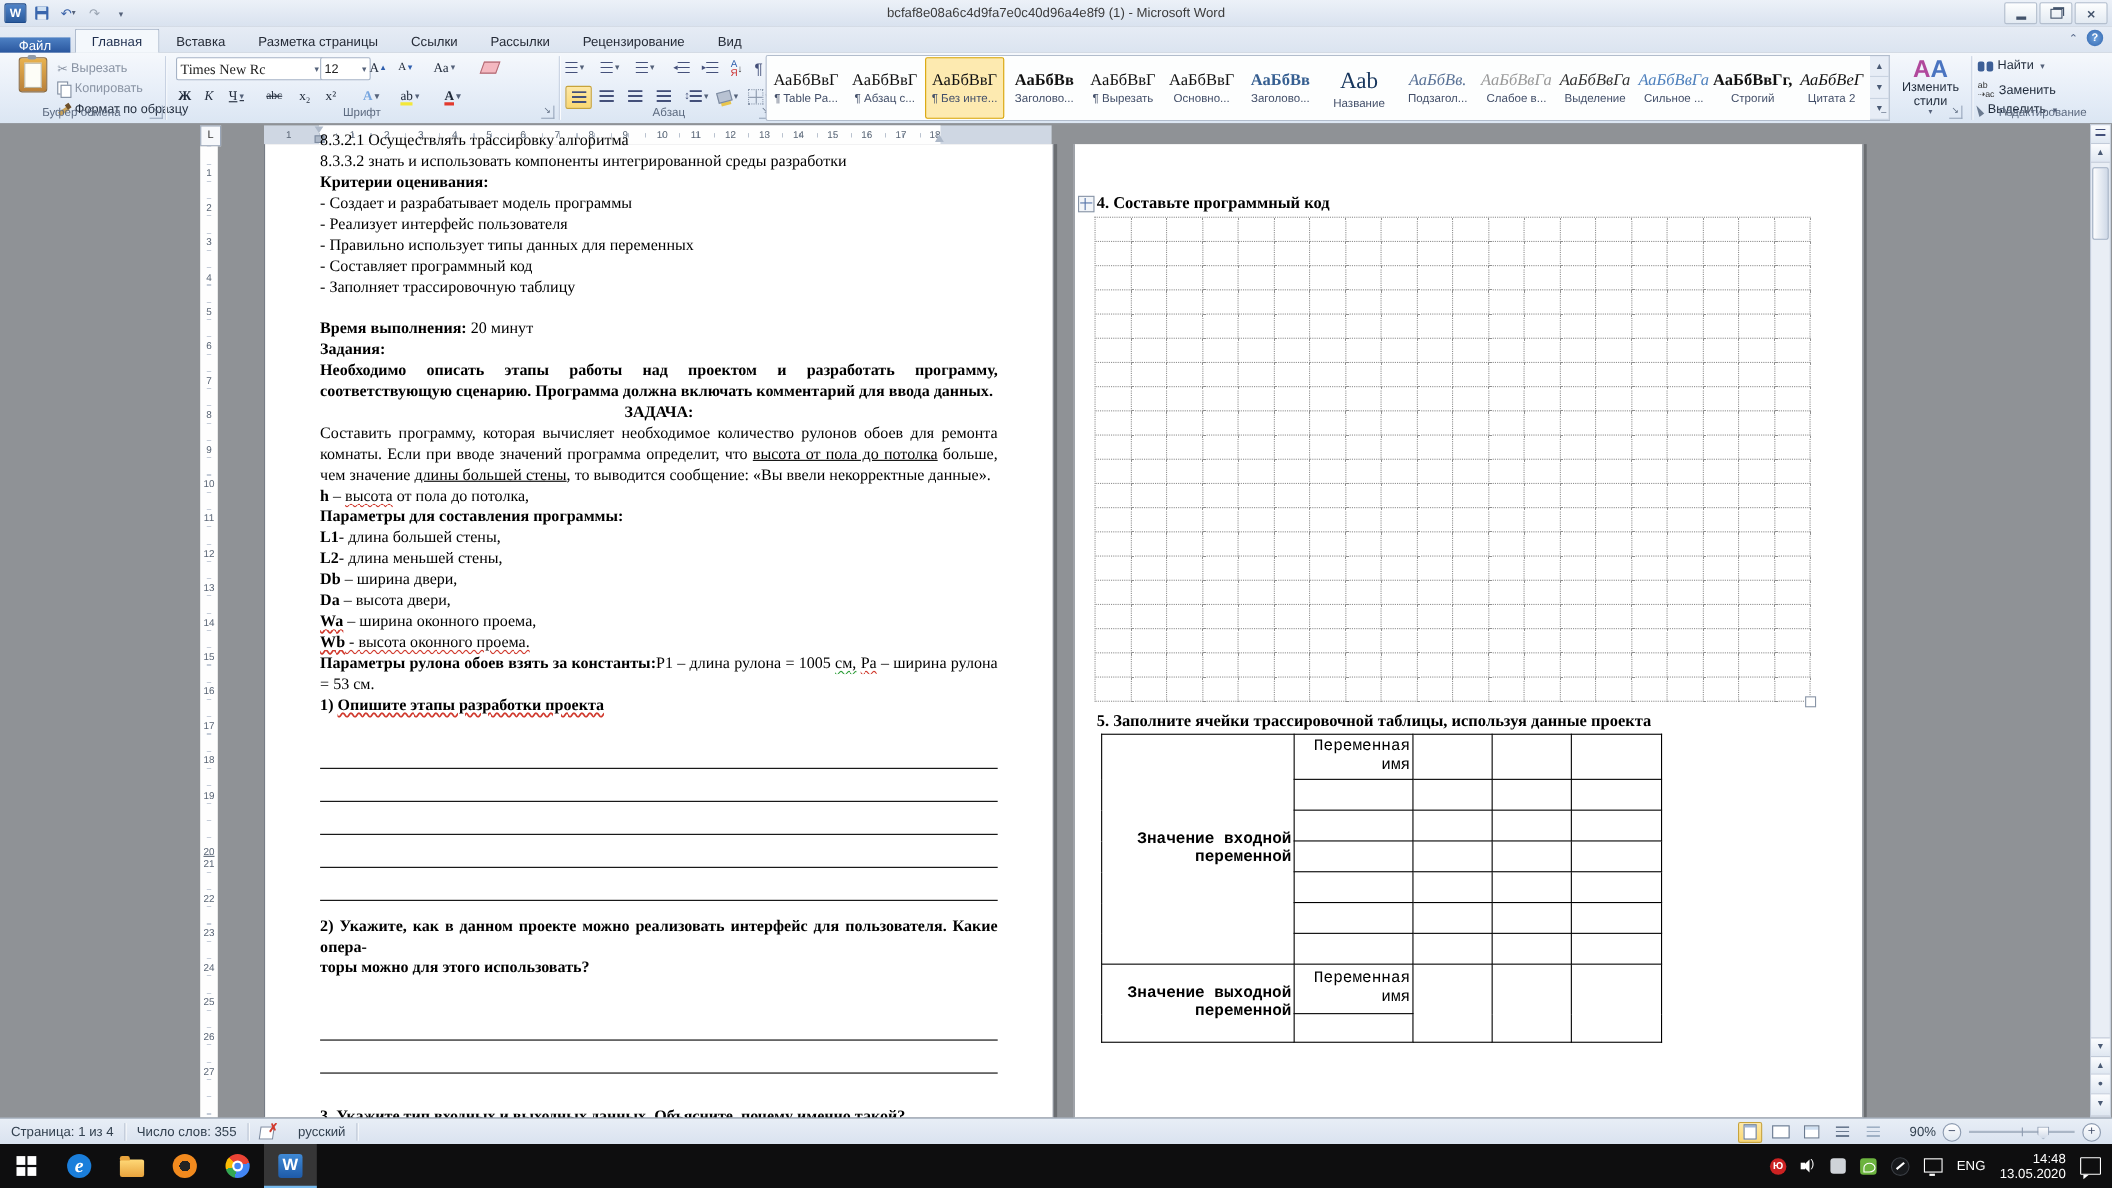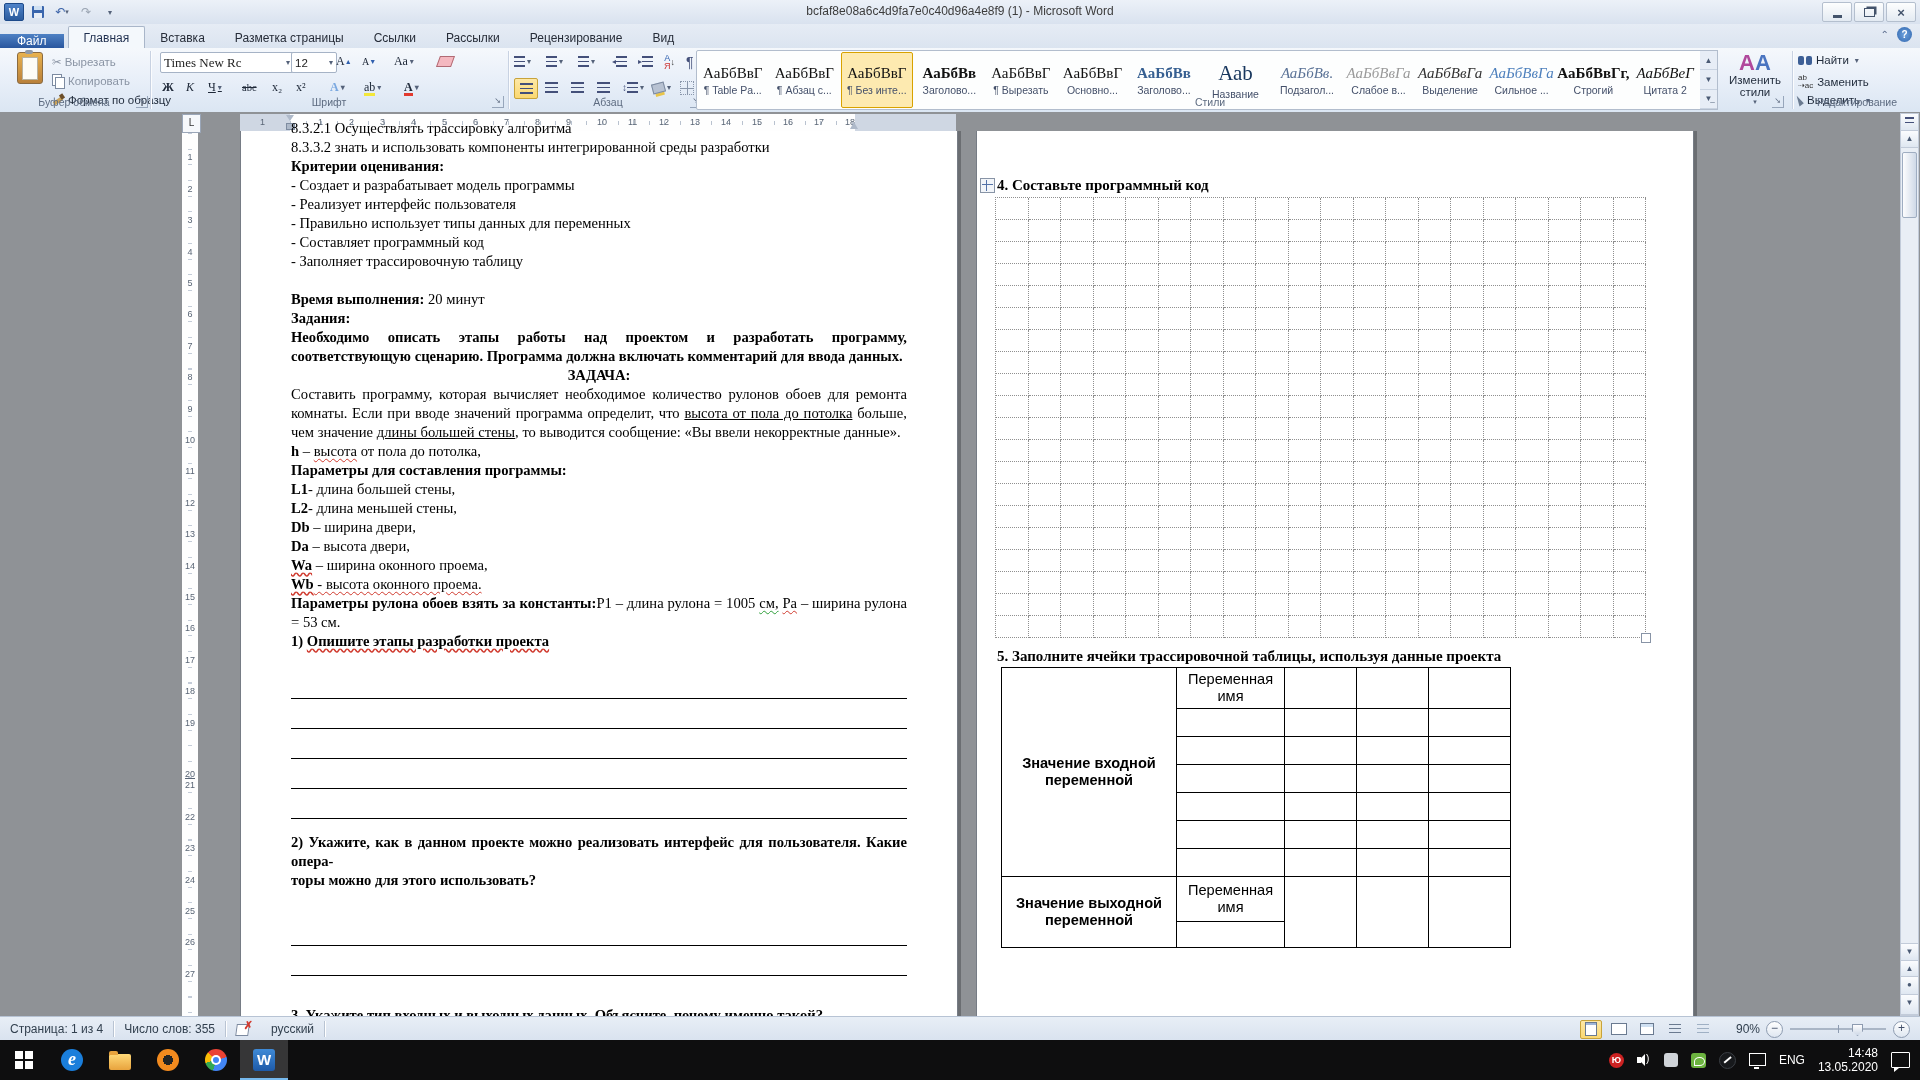--- a/index.html
+++ b/index.html
@@ -125,22 +125,22 @@
   
   .sec-title{position:absolute;font-family:"Liberation Serif",serif;font-weight:bold;font-size:15px;color:#000;white-space:nowrap;}
   .movehandle{position:absolute;left:-17px;top:1px;width:13px;height:13px;border:1px solid #8894a6;background:#f2f5f9;}
   .movehandle:before{content:"";position:absolute;left:5px;top:1px;bottom:1px;width:1px;background:#5372a8;}
   .movehandle:after{content:"";position:absolute;top:5px;left:1px;right:1px;height:1px;background:#5372a8;}
   #code-grid{position:absolute;left:18px;top:66px;width:650px;height:440px;display:grid;
     grid-template-columns:repeat(20,1fr);grid-auto-rows:22px;border-left:1px dotted #8f8f8f;border-top:1px dotted #8f8f8f;}
   .gcell{border-right:1px dotted #8f8f8f;border-bottom:1px dotted #8f8f8f;}
   .grid-handle{position:absolute;left:664px;top:502px;width:8px;height:8px;background:#fff;border:1px solid #8894a6;}
   #trace-table{position:absolute;left:24px;top:536px;border-collapse:collapse;}
-  #trace-table td{border:1.4px solid #000;font-family:Liberation Sans, sans-serif;font-size:14.6px;
-    text-align:center;vertical-align:middle;padding:0 2px;line-height:17px;}
+  #trace-table td{border:1.4px solid #000;font-family:Liberation Mono, monospace;font-size:14.6px;
+    text-align:right;vertical-align:middle;padding:0 2px;line-height:17px;}
   #trace-table td.lbl{font-weight:bold;}
   
   .scrollbar{position:absolute;right:1px;top:1px;bottom:0;width:17px;background:#e9eef5;border:1px solid #c2cbd9;}
   .sc-btn{position:absolute;left:0;right:0;height:16px;background:linear-gradient(#fbfcfe,#dfe7f1);
     border-bottom:1px solid #c2cbd9;font-size:8px;color:#4a5a74;text-align:center;line-height:15px;}
   .sc-thumb{position:absolute;left:1px;right:1px;top:38px;height:64px;background:linear-gradient(90deg,#fdfdfe,#cfd9e7);border:1px solid #9fadc1;border-radius:2px;}
   
   .statusbar{position:absolute;left:0;top:1016px;right:0;height:24px;background:linear-gradient(#e8eef6,#d9e2ef);
     border-top:1px solid #b7c3d4;display:flex;align-items:center;font-size:12px;color:#32404f;}
   .sb-item{padding:0 10px;height:100%;display:flex;align-items:center;gap:6px;}
@@ -429,21 +429,20 @@
     <div class="gscroll">
       <span class="gsbtn">▲</span>
       <span class="gsbtn">▼</span>
       <span class="gsbtn">▼̲</span>
     </div>
     <div class="chgstyles">
       <div class="ic-AA"><span class="a1">А</span><span class="a2">A</span></div>
       <div>Изменить стили</div>
       <div style="font-size:7px;color:#55627a">▾</div>
     </div>
-    <div class="group-label" style="left:700px;width:1020px;">Стили</div>
     <div class="launcher" style="left:1772px;">↘</div>
     <div class="gdiv" style="left:1792px;"></div>
 
     <div class="edrow caret" style="top:6px;">
       <span class="ic-binoc"></span>
         <span>Найти</span>
     </div>
     <div class="edrow" style="top:26px;">
       <span class="ic-repl">ab<br>⇢ac</span>
         <span>Заменить</span>

